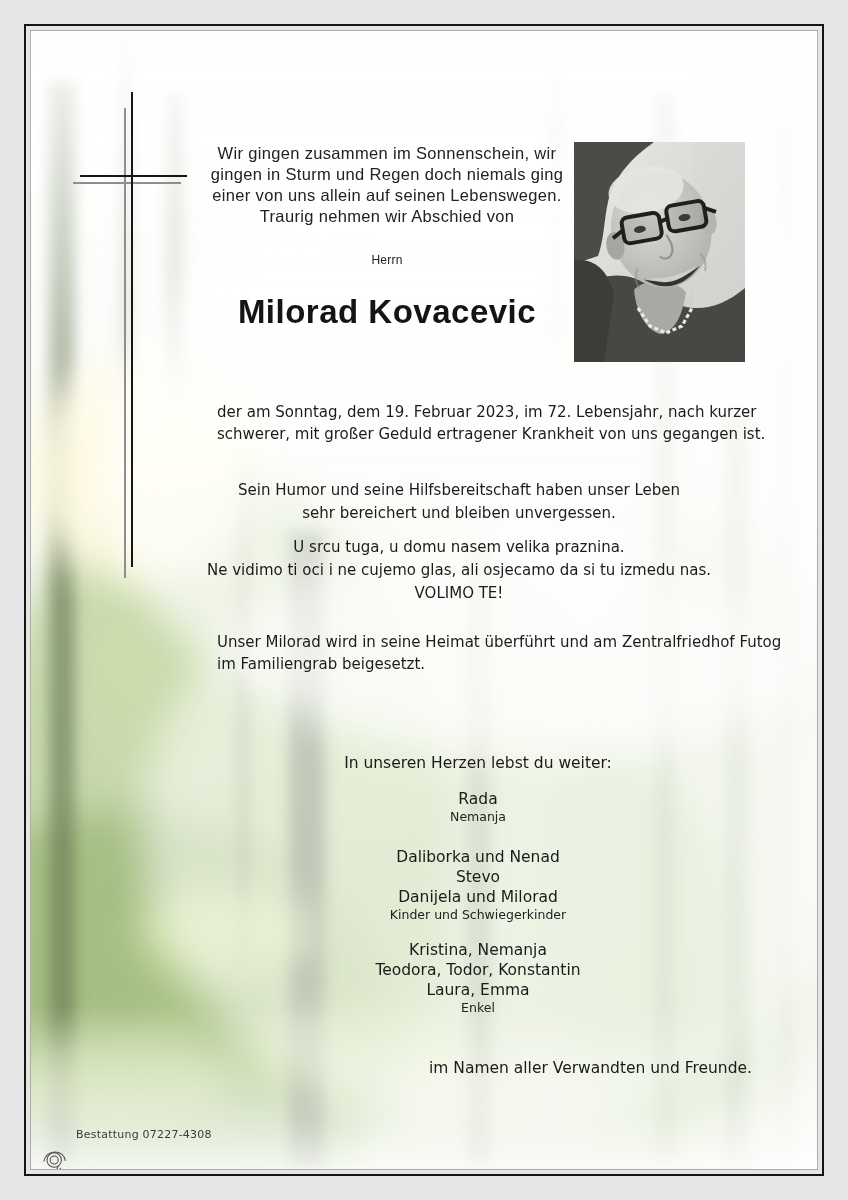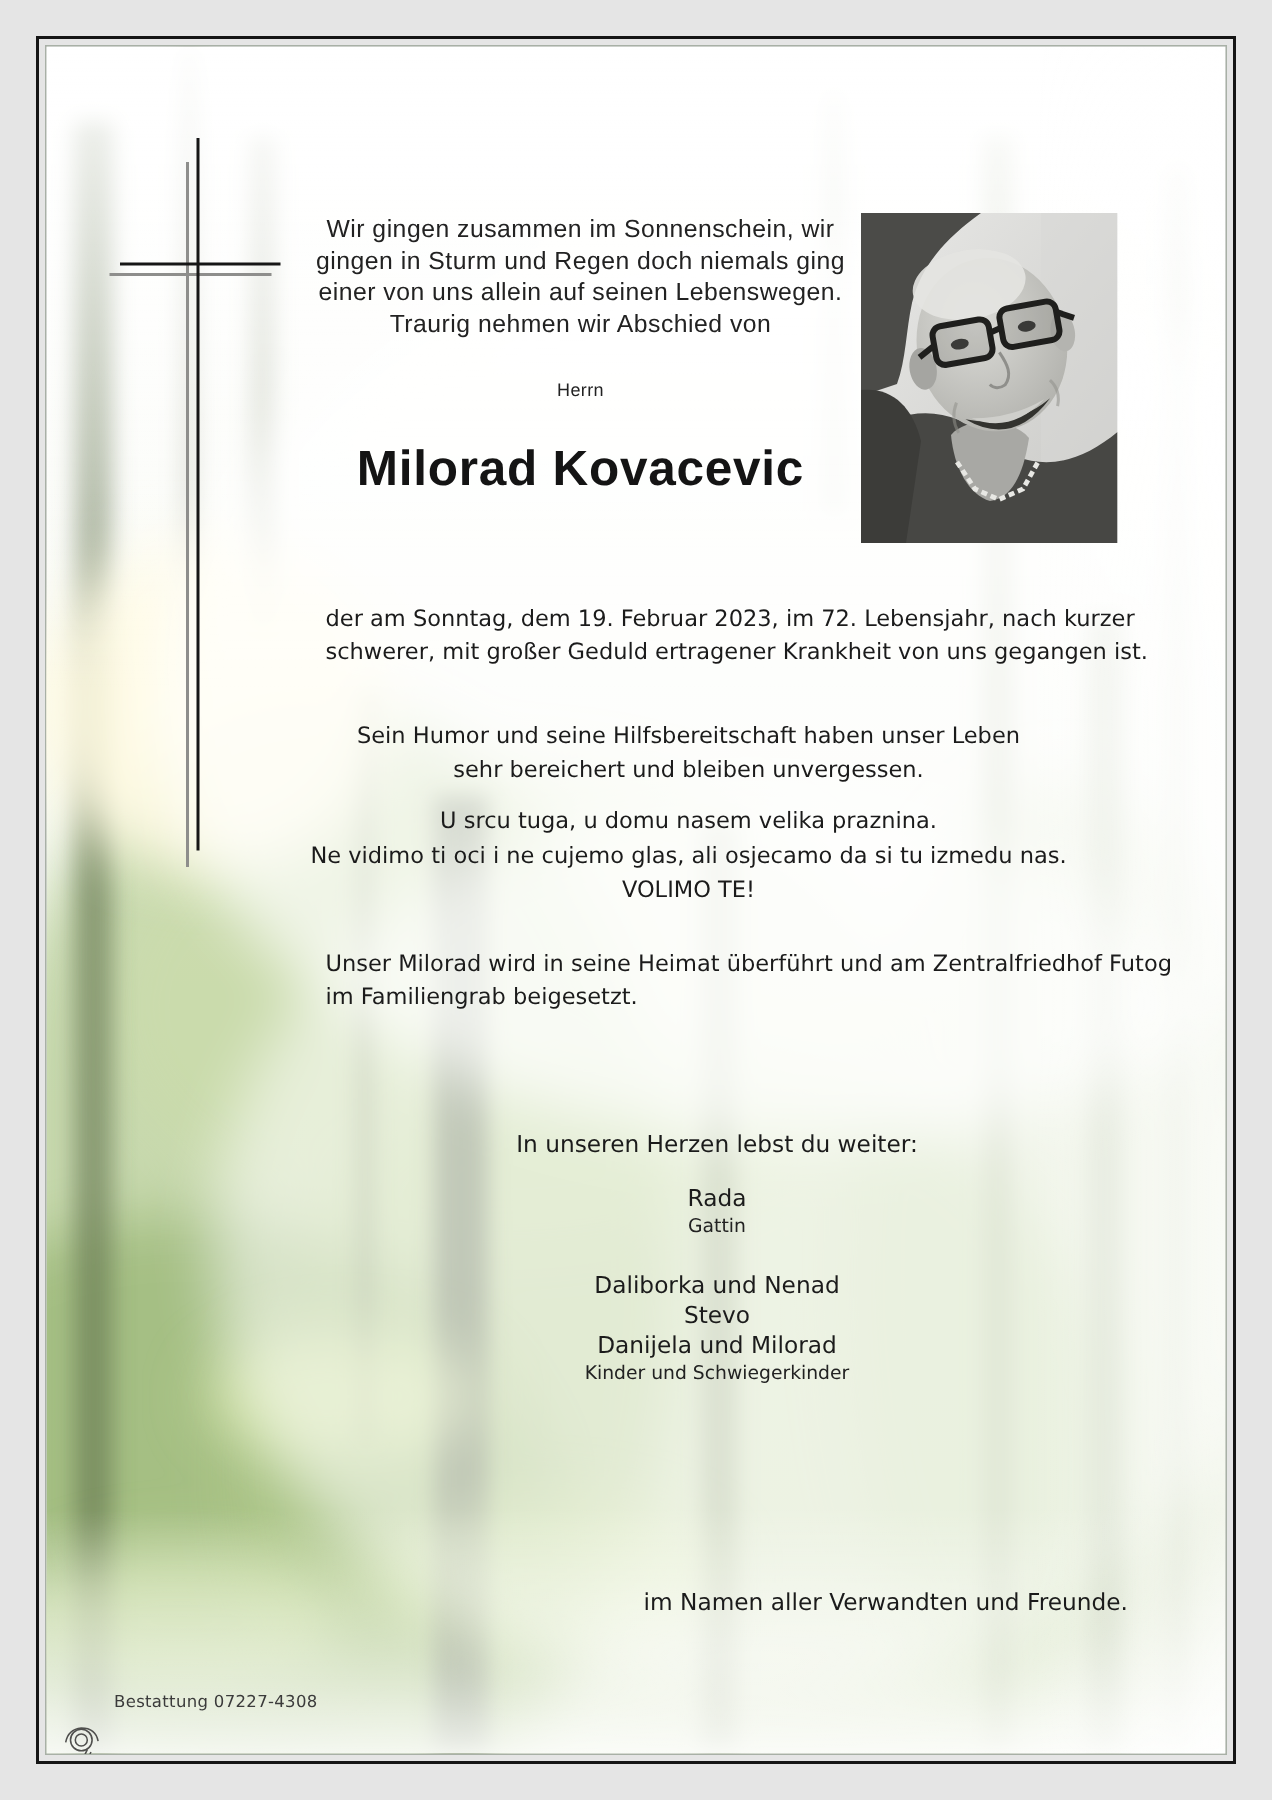--- a/index.html
+++ b/index.html
@@ -201,30 +201,36 @@
 
     <div class="abs para-left burial">
       <div>Unser Milorad wird in seine Heimat überführt und am Zentralfriedhof Futog</div>
       <div>im Familiengrab beigesetzt.</div>
     </div>
 
     <div class="abs colB farewell">In unseren Herzen lebst du weiter:</div>
 
     <div class="abs colB group1">
       <div class="mourner-name">Rada</div>
-      <div class="mourner-rel">Gattin</div>
+      <div class="mourner-rel">Nemanja</div>
     </div>
 
     <div class="abs colB group2">
       <div class="mourner-name">Daliborka und Nenad</div>
       <div class="mourner-name">Stevo</div>
       <div class="mourner-name">Danijela und Milorad</div>
       <div class="mourner-rel">Kinder und Schwiegerkinder</div>
     </div>
 
+    <div class="abs colB group3">
+      <div class="mourner-name">Kristina, Nemanja</div>
+      <div class="mourner-name">Teodora, Todor, Konstantin</div>
+      <div class="mourner-name">Laura, Emma</div>
+      <div class="mourner-rel">Enkel</div>
+    </div>
 
     <div class="abs colB closing">im Namen aller Verwandten und Freunde.</div>
 
     <div class="abs footer">
       <svg class="rose" viewBox="0 0 40 46" fill="none" stroke="#4f4f4d" stroke-width="1.3" aria-hidden="true">
         <circle cx="19" cy="13" r="9"></circle>
         <circle cx="19" cy="13" r="5"></circle>
         <path d="M6,15 Q8,4 19,3 Q31,3 33,14"></path>
         <path d="M9,26 Q3,34 9,43 Q15,36 13,27 Z"></path>
         <path d="M24,21 L13,44"></path>

